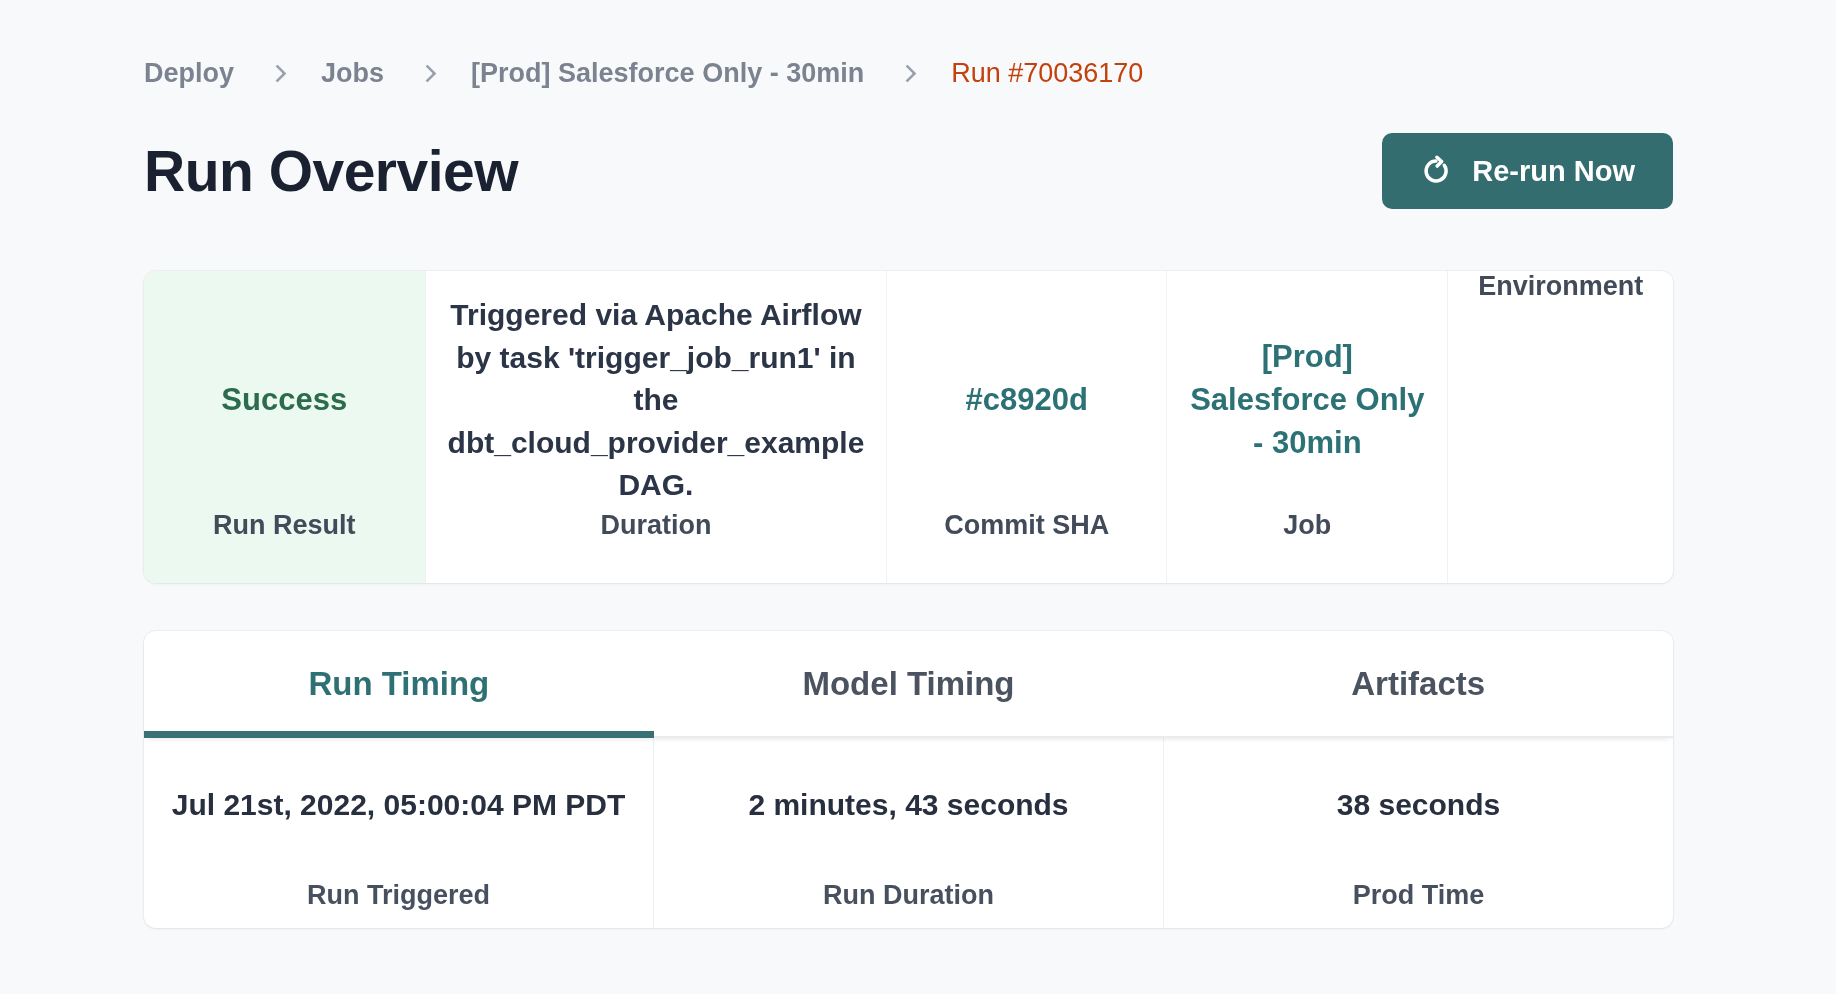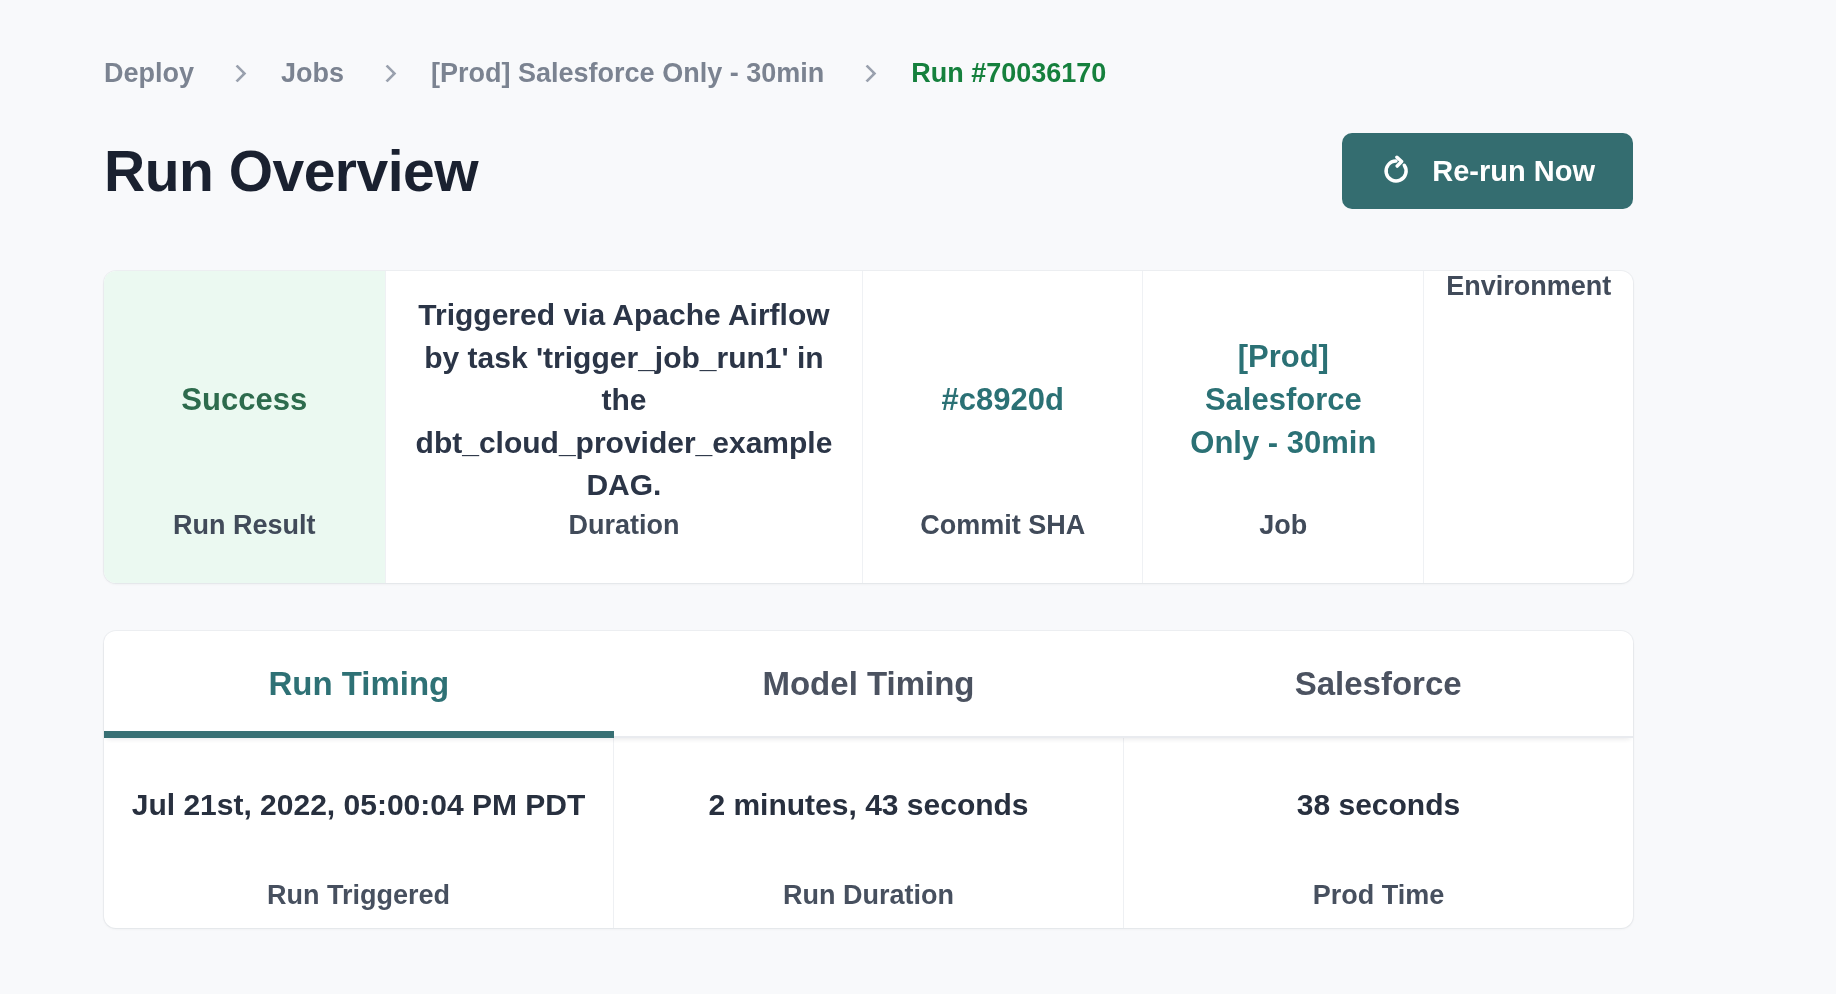--- a/index.html
+++ b/index.html
@@ -3,26 +3,26 @@
 <meta charset="utf-8">
 <style>
   * { margin:0; padding:0; box-sizing:border-box; }
   html,body { width:1836px; height:994px; }
   body {
     background:#f8f9fb;
     font-family:"Liberation Sans", sans-serif;
     color:#232a38;
     overflow:hidden;
   }
-  .page { padding:58px 84px 0 104px; width:1717px; }
+  .page { padding:58px 84px 0 104px; width:1717px;margin-left:40px; }
 
   
   .breadcrumb { display:flex; align-items:center; gap:34px; font-size:27px; }
   .crumb { color:#7b8391; font-weight:600; cursor:pointer; }
-  .crumb.current { color:#15803d; font-weight:700; cursor:default; }
+  .crumb.current { color:#c2410c; font-weight:400; cursor:default; }
   .crumb-chevron {
     width:13px; height:13px;
     border-top:3.5px solid #9aa1ae; border-right:3.5px solid #9aa1ae;
     transform:rotate(45deg); border-radius:1px; margin:0 3px;
   }
 
   
   .header { margin-top:44px; display:flex; justify-content:space-between; align-items:center;gap:14px; }
   .page-title { font-size:57px; font-weight:700; color:#1a2130; letter-spacing:-0.5px; }
   .rerun-btn {
@@ -39,21 +39,21 @@
     background:#ffffff; height:312px; border-radius:12px;
     box-shadow:0 1px 3px rgba(25,30,40,0.06), 0 0 0 1px #eef0f3;
   }
   .card { display:flex; flex-direction:column; align-items:center; text-align:center; }
   .card + .card { border-left:1px solid #eff1f4; }
   .card-0 { flex:0 0 18.35%; background:#ebf9f1; border-radius:12px 0 0 12px; }
   .card-1 { flex:0 0 26.55%; }
   .card-2 { flex:0 0 18.30%; }
   .card-3 { flex:0 0 18.40%; }
   .card-4 { flex:1; border-radius:0 12px 12px 0; }
-  .card-value-wrap { flex:1; display:flex; align-items:center; justify-content:flex-start; padding:20px 30px 0; }
+  .card-value-wrap { flex:1; display:flex; align-items:center; justify-content:flex-start; padding:20px 22px 0; }
   .card-value { font-size:30px; font-weight:700; color:#2b3547; line-height:1.42; }
   .value-success { color:#2d6b4d; font-size:31px; }
   .value-link { color:#2b7175; font-size:31px; line-height:1.38; cursor:pointer; }
   .card-label { margin-bottom:42px; font-size:27px; font-weight:600; color:#414b5a; }
 
   
   .timing-panel {
     margin-top:48px; background:#ffffff; border-radius:12px;
     box-shadow:0 1px 3px rgba(25,30,40,0.06), 0 0 0 1px #eef0f3;
   }
@@ -124,21 +124,21 @@
     </div>
     <div class="card card-4">
       <span class="card-label">Environment</span>
     </div>
   </section>
 
   <section class="timing-panel">
     <div class="tab-row">
       <div class="tab active">Run Timing</div>
       <div class="tab">Model Timing</div>
-      <div class="tab">Salesforce</div>
+      <div class="tab">Artifacts</div>
     </div>
     <div class="timing-row">
       <div class="timing-cell">
         <div class="timing-value">Jul 21st, 2022, 05:00:04 PM PDT</div>
         <div class="timing-label">Run Triggered</div>
       </div>
       <div class="timing-cell">
         <div class="timing-value">2 minutes, 43 seconds</div>
         <div class="timing-label">Run Duration</div>
       </div>

